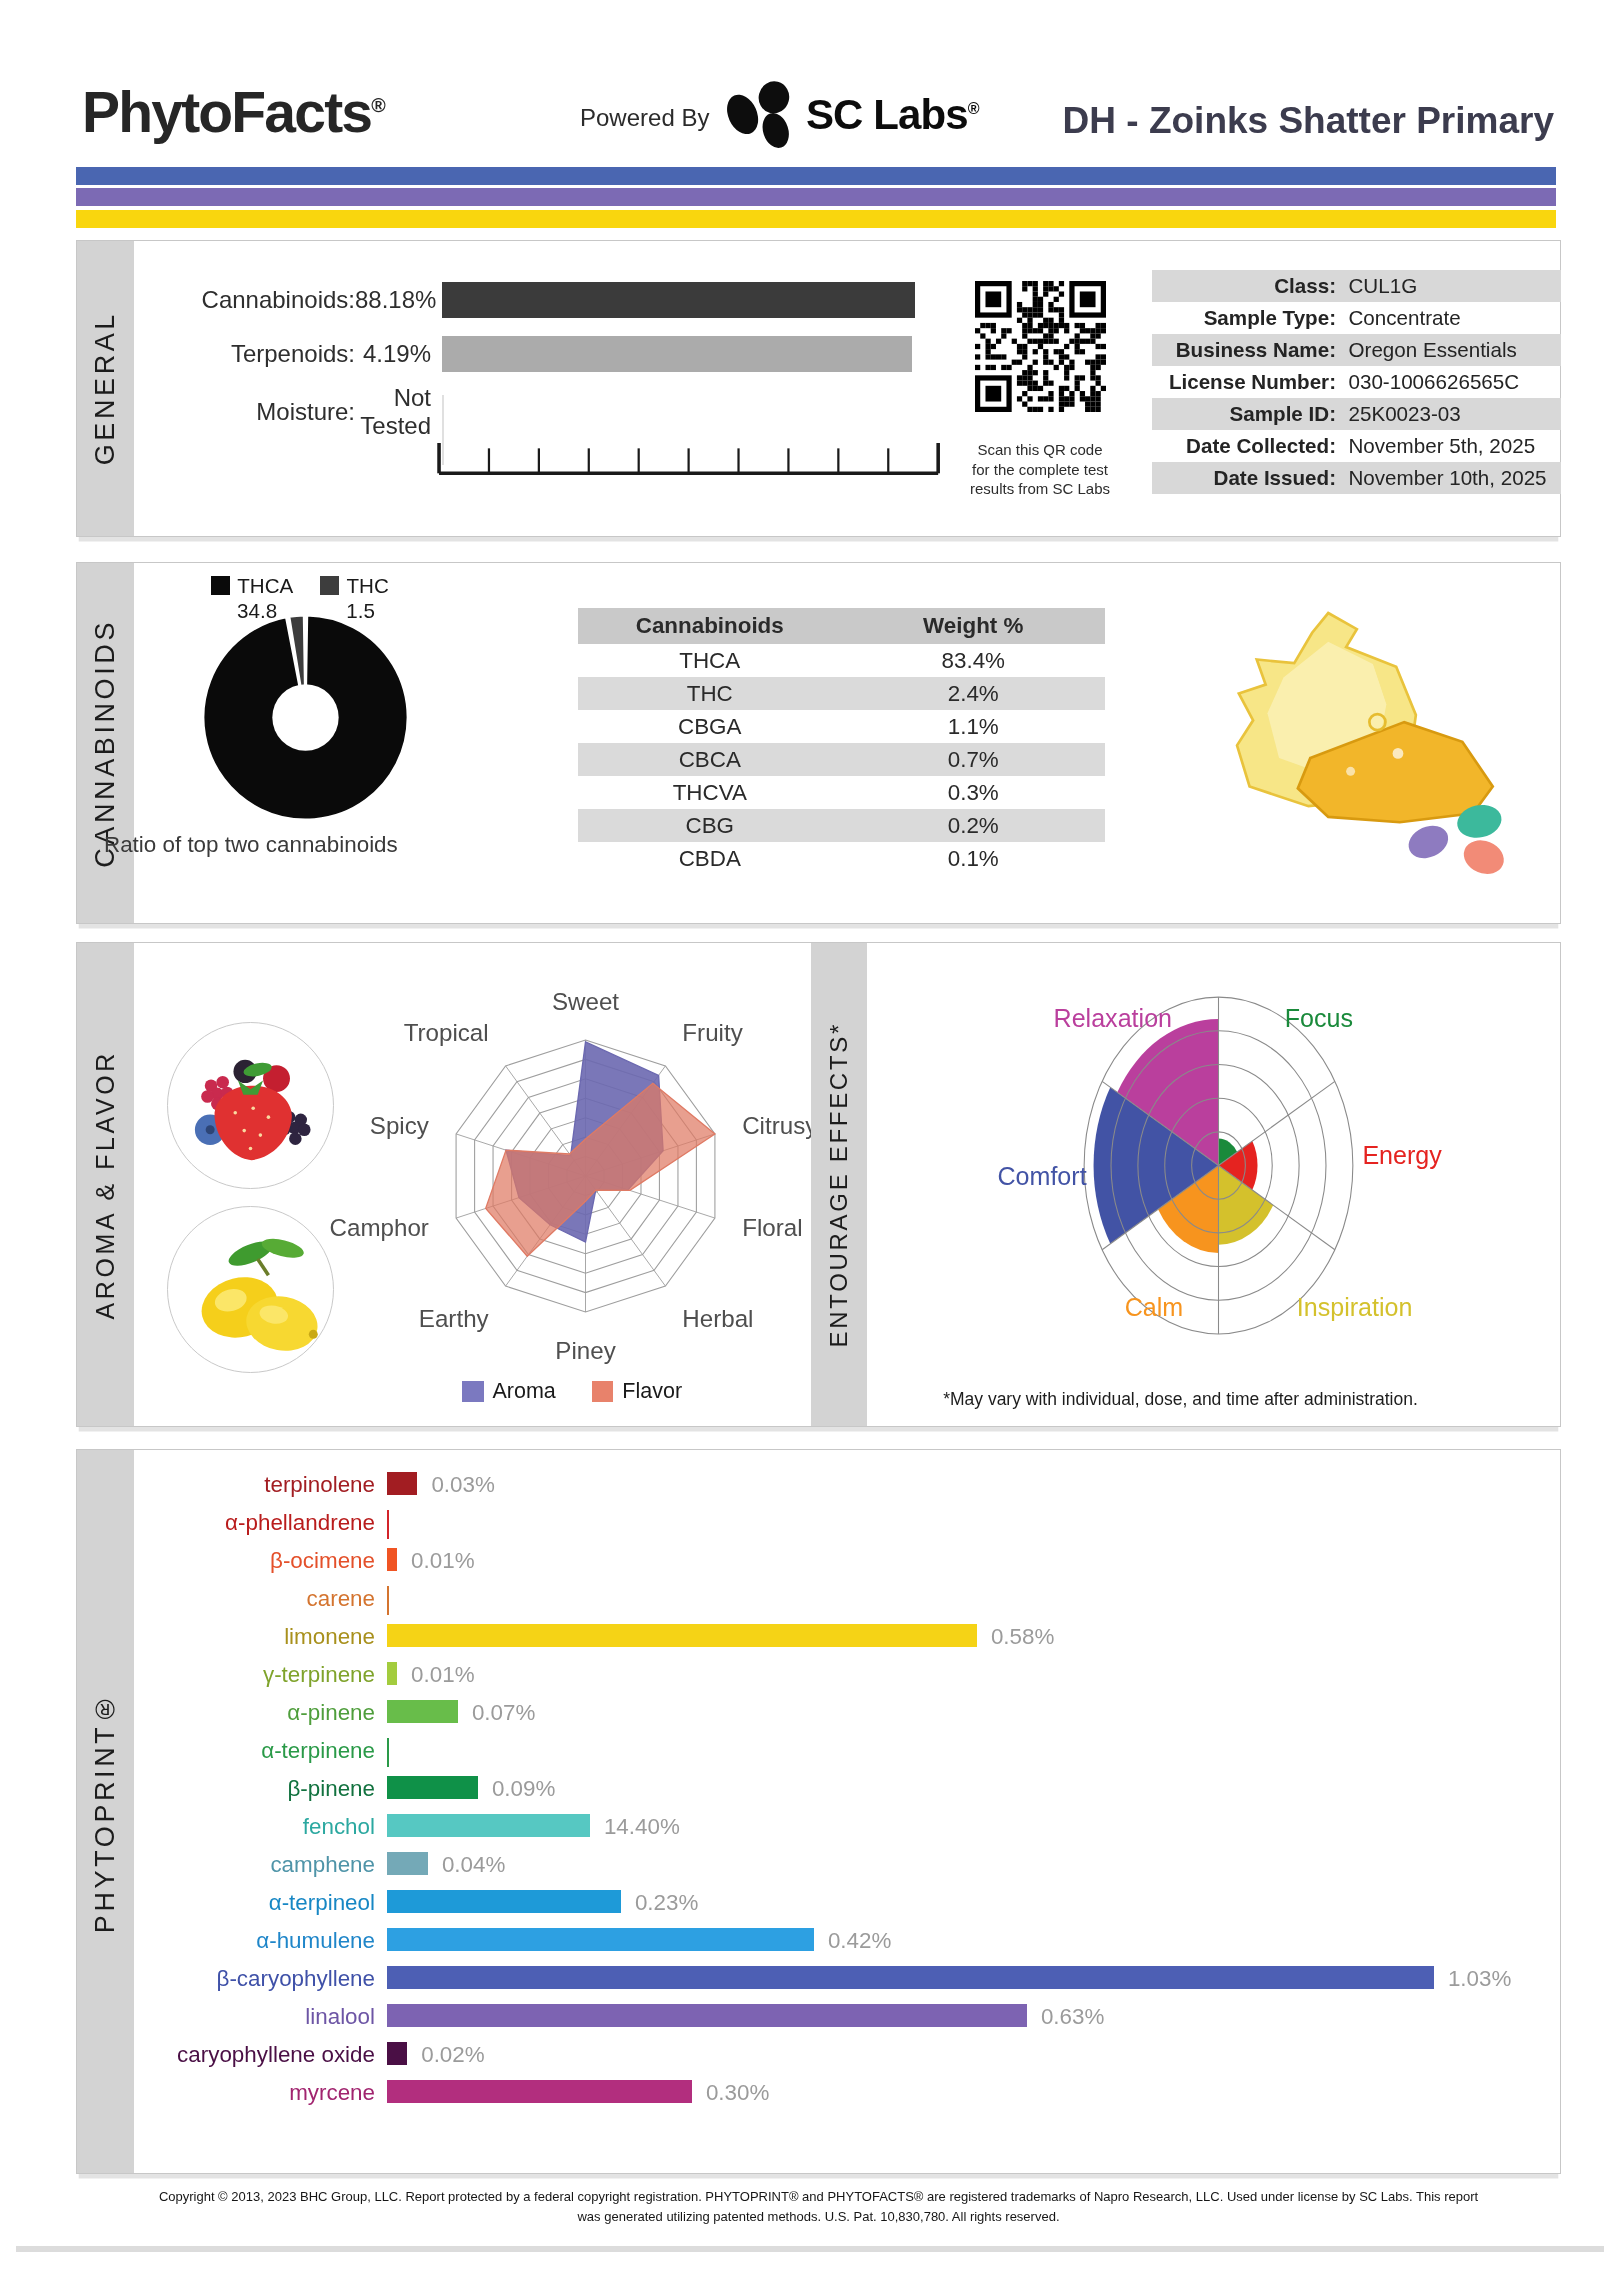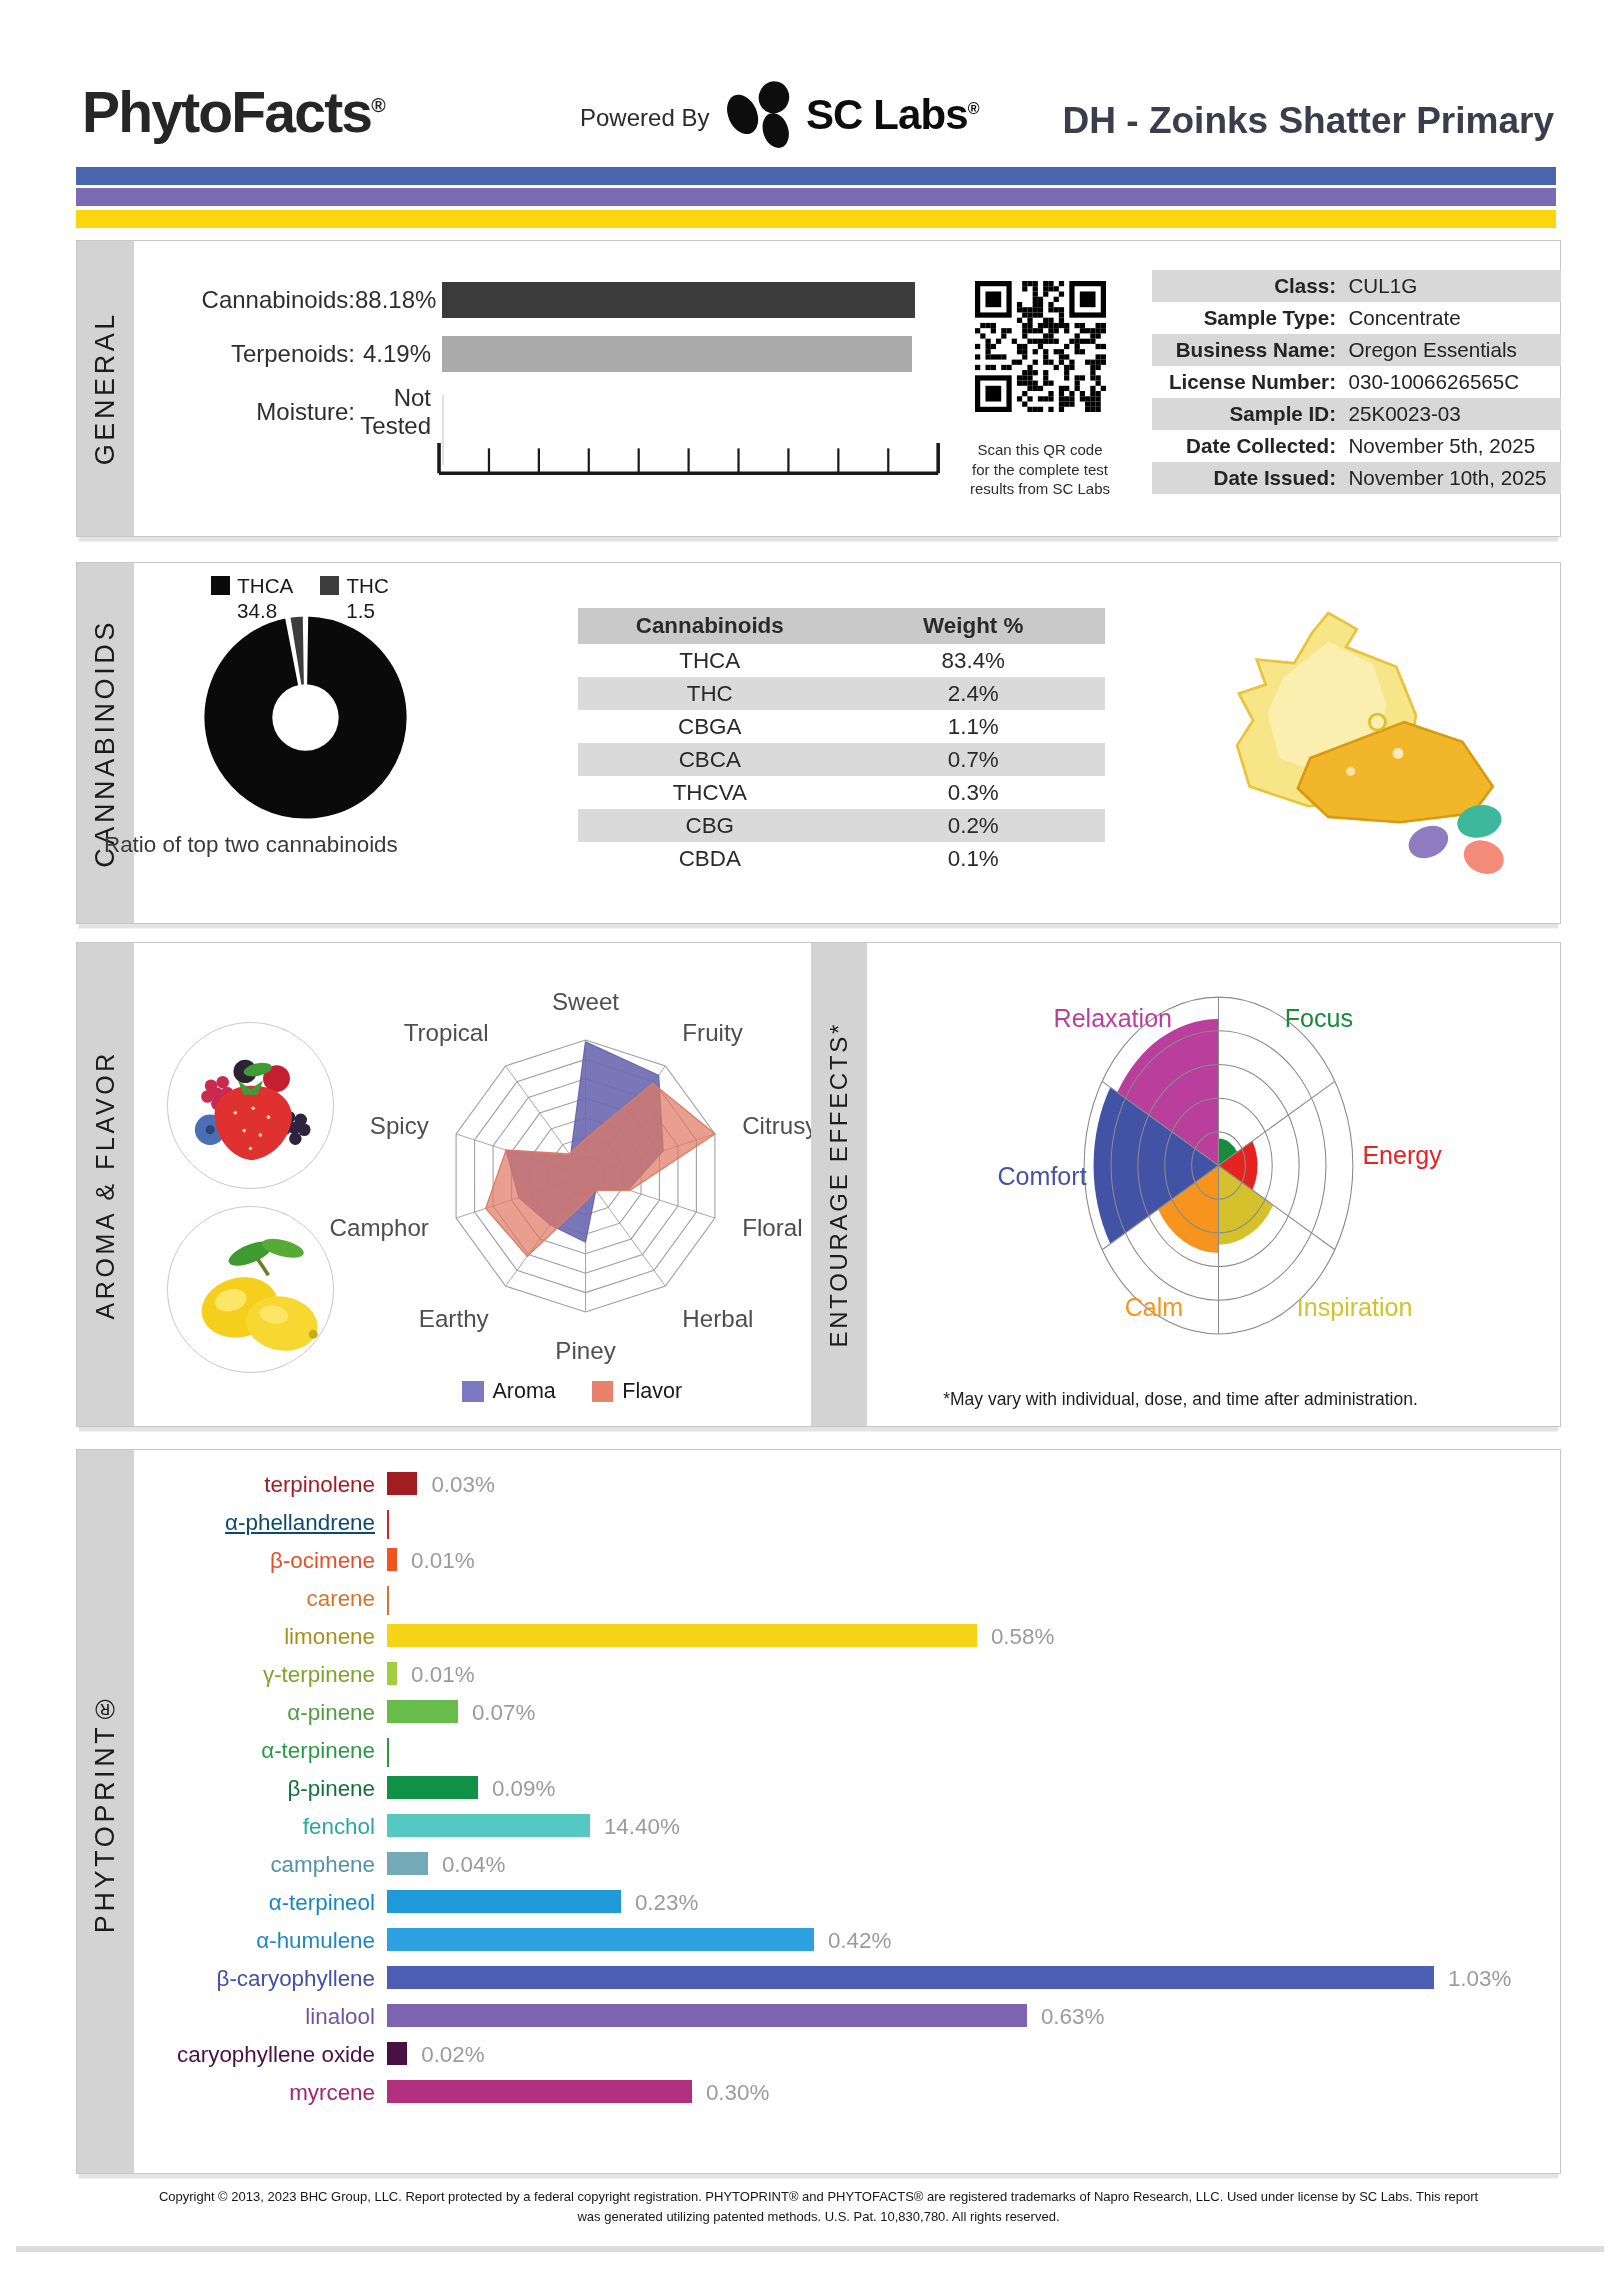--- a/index.html
+++ b/index.html
@@ -607,21 +607,21 @@
     <div class="strip">
       <div class="vlabel">PHYTOPRINT®</div>
     </div>
     <div class="p-rows">
         <div class="p-row">
           <div class="p-name" style="color: rgb(162, 29, 34);">terpinolene</div>
           <div class="p-bar" style="background: rgb(162, 29, 34); width: 30.5px;"></div>
           <div class="p-val">0.03%</div>
         </div>
         <div class="p-row">
-          <div class="p-name" style="color: #0c4a6e; text-decoration: underline;">α-phellandrene</div>
+          <div class="p-name" style="color: #b91c1c;">α-phellandrene</div>
           <div class="p-bar tick" style="background: rgb(211, 36, 42);"></div>
         </div>
         <div class="p-row">
           <div class="p-name" style="color: rgb(228, 80, 42);">β-ocimene</div>
           <div class="p-bar" style="background: rgb(240, 84, 35); width: 10.2px;"></div>
           <div class="p-val">0.01%</div>
         </div>
         <div class="p-row">
           <div class="p-name" style="color: rgb(212, 116, 47);">carene</div>
           <div class="p-bar tick" style="background: rgb(212, 116, 47);"></div>

